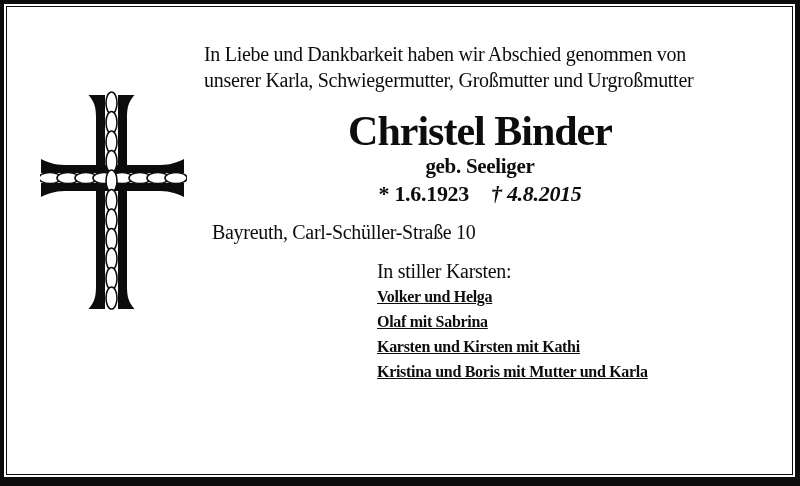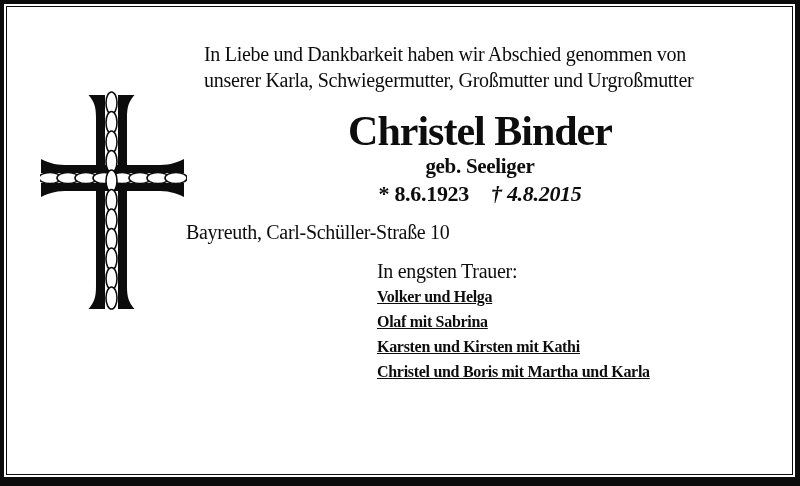--- a/index.html
+++ b/index.html
@@ -65,21 +65,21 @@
   .dates {
     font-size: 22px;
     font-weight: bold;
     line-height: 27px;
     margin-top: 2px;
     letter-spacing: -0.3px;
   }
   .dates .death { margin-left: 22px; font-style: italic; }
   .address {
     position: absolute;
-    left: 186px;
+    left: 212px;
     top: 219px;
     font-size: 20px;
     line-height: 26px;
     letter-spacing: -0.3px;
     white-space: nowrap;
   }
   .mourning {
     position: absolute;
     left: 377px;
     top: 259px;
@@ -154,28 +154,28 @@
 
   <div class="intro">
     <div>In Liebe und Dankbarkeit haben wir Abschied genommen von</div>
     <div>unserer Karla, Schwiegermutter, Großmutter und Urgroßmutter</div>
   </div>
 
   <div class="center-block">
     <div class="deceased-name">Christel Binder</div>
     <div class="maiden-name">geb. Seeliger</div>
     <div class="dates">
-      <span class="birth">* 8.6.1923</span><span class="death">† 4.8.2015</span>
+      <span class="birth">* 1.6.1923</span><span class="death">† 4.8.2015</span>
     </div>
   </div>
 
   <div class="address">Bayreuth, Carl-Schüller-Straße 10</div>
 
   <div class="mourning">
-    <div class="mourning-header">In engsten Trauer:</div>
+    <div class="mourning-header">In stiller Karsten:</div>
     <div class="mourner">Volker und Helga</div>
     <div class="mourner">Olaf mit Sabrina</div>
     <div class="mourner">Karsten und Kirsten mit Kathi</div>
-    <div class="mourner">Christel und Boris mit Martha und Karla</div>
+    <div class="mourner">Kristina und Boris mit Mutter und Karla</div>
   </div>
 
 
 </div>
 
 </body></html>

